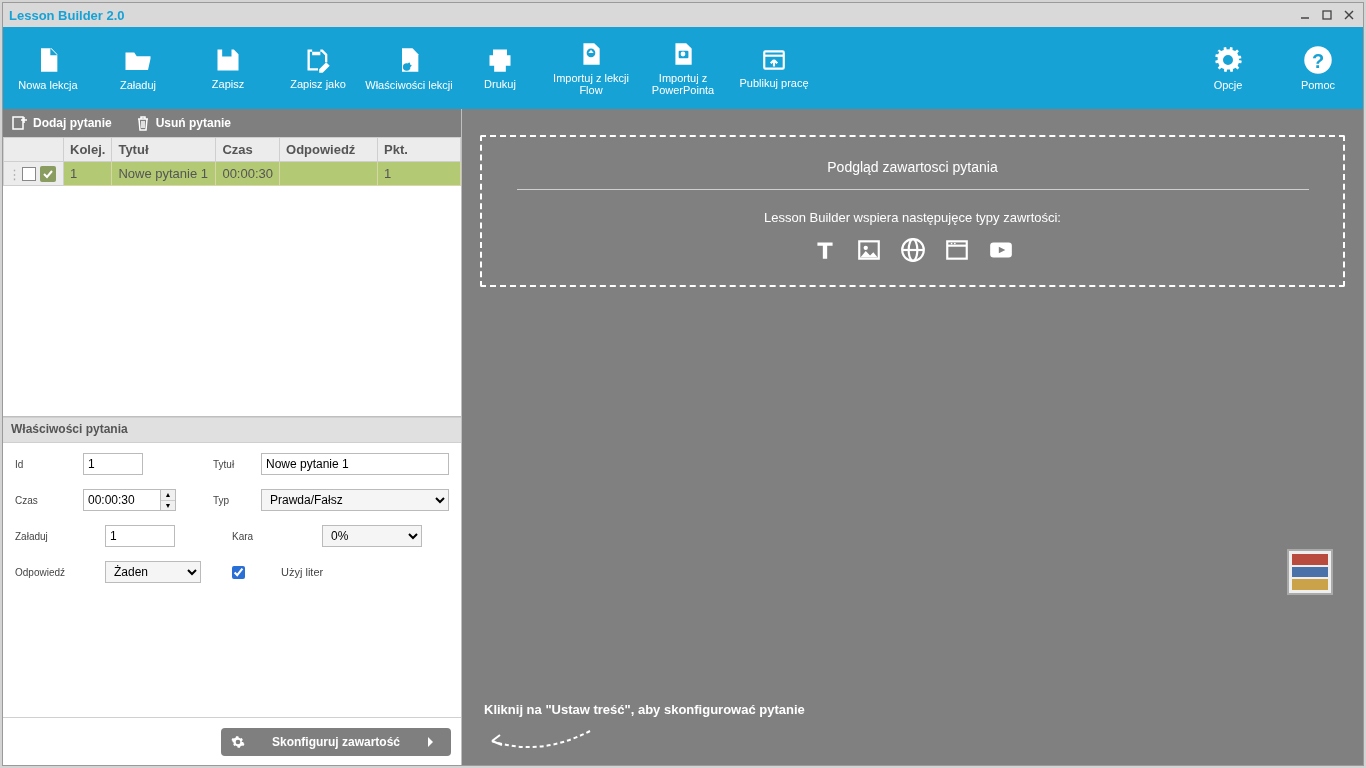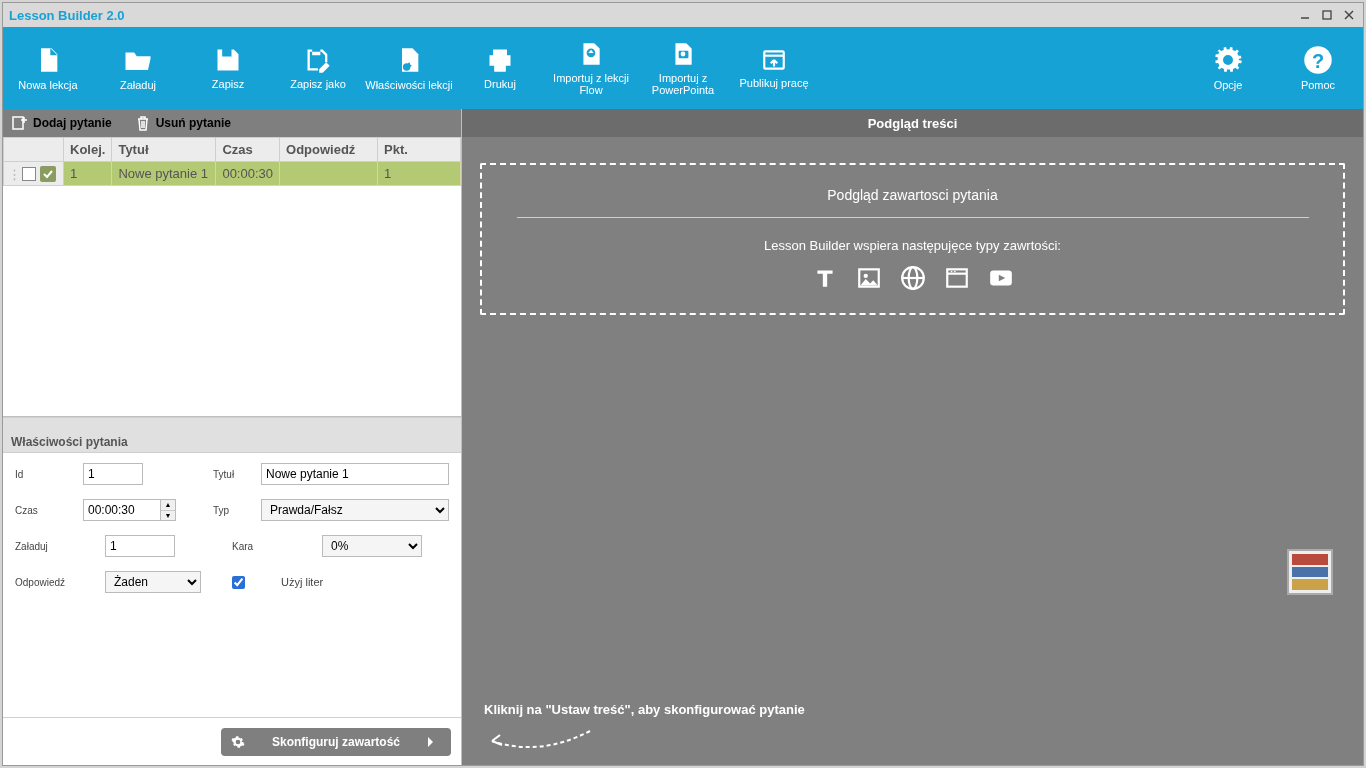--- a/index.html
+++ b/index.html
@@ -8,33 +8,33 @@
   .titlebar { height: 24px; background: #d9d9d9; display: flex; align-items: center; padding: 0 6px; font-size: 13px; color: #17a2d6; font-weight: bold; }
   .titlebar .spacer { flex: 1; }
   .winbtn { width: 16px; height: 16px; margin-left: 6px; display:flex; align-items:center; justify-content:center; cursor: pointer; color:#444; }
   .toolbar { height: 82px; background: #17a2d6; display: flex; align-items: stretch; }
   .toolbtn { width: 90px; display: flex; flex-direction: column; align-items: center; justify-content: center; color: #fff; cursor: pointer; font-size: 11px; text-align:center; padding: 4px 0; }
   .toolbtn.wide { width: 92px; }
   .toolbtn svg { margin-bottom: 4px; }
   .toolbar .grow { flex: 1; }
   .content { flex: 1; display: flex; min-height: 0; }
   .leftpane { width: 459px; display: flex; flex-direction: column; border-right: 1px solid #bfbfbf; min-height:0; }
-  .leftpane-toolbar { height: 28px; background: #7f7f7f; color: #000000; display: flex; align-items: center; padding: 0 8px; font-weight: bold; font-size: 12px; }
+  .leftpane-toolbar { height: 28px; background: #7f7f7f; color: #ffffff; display: flex; align-items: center; padding: 0 8px; font-weight: bold; font-size: 12px; }
   .leftpane-toolbar .tbtn { display: flex; align-items:center; margin-right: 24px; cursor:pointer; }
   .leftpane-toolbar .tbtn svg { margin-right: 6px; }
   .qtable { flex: 0 0 280px; border-bottom: 1px solid #bfbfbf; overflow:auto; }
   table.q { width: 100%; border-collapse: collapse; font-size: 13px; }
   table.q th { background: #ececec; border: 1px solid #cfcfcf; padding: 4px 6px; text-align:left; font-weight: bold; color:#555; height:22px; }
   table.q td { border: 1px solid #d6d6a8; padding: 4px 6px; background: #b4c974; height:22px; color:#555; }
   .qcheckcell { width: 60px; background:#ececec !important; border:1px solid #cfcfcf !important; padding:2px 4px !important; }
   .qchecks { display:flex; align-items:center; gap:4px; }
   .qgrip { width:10px; height:14px; display:inline-block; color:#aaa; }
   .qchk { width:14px; height:14px; border:1px solid #888; background:#fff; display:inline-block; }
   .qok { width:16px; height:16px; background:#8a9c60; display:inline-flex; align-items:center; justify-content:center; color:#fff; border-radius:2px; }
-  .propshead { height: 26px; background: #e0e0e0; border-top:1px solid #cfcfcf; border-bottom:1px solid #cfcfcf; padding: 17px 8px; font-weight: bold; font-size:12px; color:#555; }
+  .propshead { height: 26px; background: #e0e0e0; border-top:1px solid #cfcfcf; border-bottom:1px solid #cfcfcf; padding: 4px 8px; font-weight: bold; font-size:12px; color:#555; }
   .propsbody { flex:1; padding: 10px 12px; display:flex; flex-direction:column; gap:14px; overflow:auto;}
   .proprow { display:flex; align-items:center; }
   .proprow > .half { display:flex; align-items:center; flex:1; }
   .proprow label { width: 68px; font-size: 10px; color:#444; }
   .proprow input[type=text], .proprow select { height: 22px; border:1px solid #bbb; padding: 2px 4px; font-size:12px; }
   .proprow .small { width: 60px; }
   .proprow .med { width: 96px; }
   .proprow .wide { width: 188px; }
   .proprow .wider { width: 100px; }
   select { background:#f5f5f5; }
@@ -281,21 +281,20 @@
             </svg>
           <span>Skonfiguruj zawartość</span>
           <svg class="chev" width="8" height="12" viewBox="0 0 8 12" fill="#fff">
               <path d="M1 1l5 5-5 5z"></path>
             </svg>
         </button>
       </div>
     </div>
 
     <div class="rightpane">
-      <div class="rhead">Podgląd treści</div>
       <div class="preview">
         <div class="line1">Podgląd zawartosci pytania</div>
         <hr>
         <div class="line2">Lesson Builder wspiera następujęce typy zawrtości:</div>
         <div class="icons">
           <svg viewBox="0 0 24 24">
               <path d="M5 5h14v3h-5v12h-4V8H5z"></path>
             </svg>
           <svg viewBox="0 0 24 24">
               <rect x="3" y="4" width="18" height="16" fill="none" stroke="#fff" stroke-width="2"></rect>

